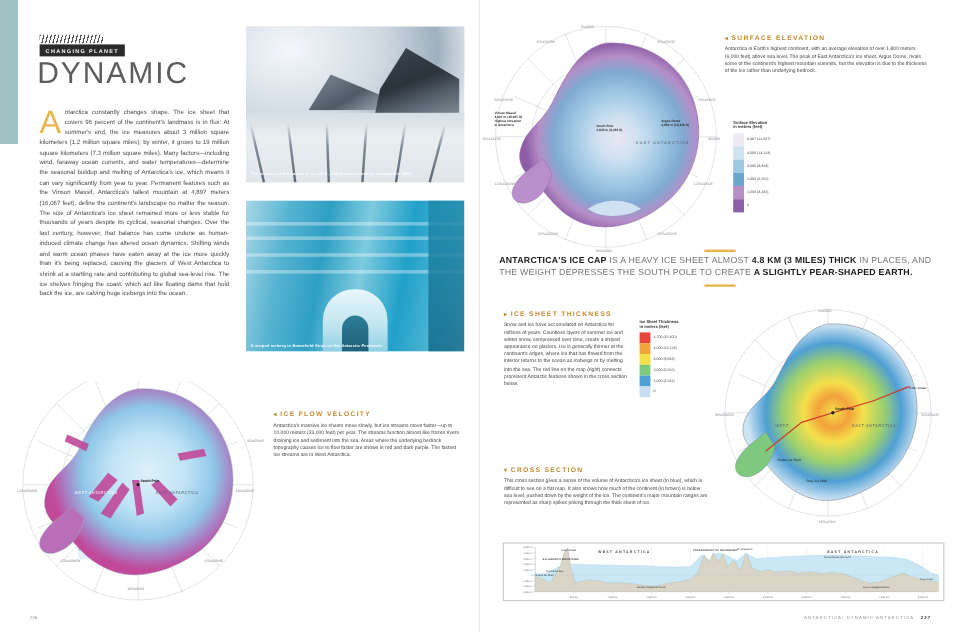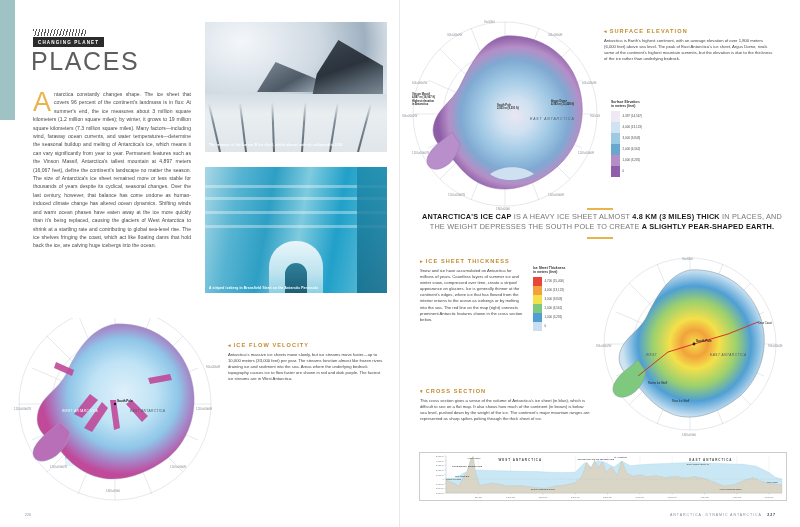--- a/index.html
+++ b/index.html
@@ -135,21 +135,21 @@
     font-size: 3.4px; color: #333; line-height: 4.4px; font-weight: bold;
     margin-bottom: 2px;
   }
   .legend-row { display: flex; align-items: center; height: 11px; }
   .legend-swatch { width: 9px; height: 11px; }
   .legend-label { font-size: 3px; color: #4a4a4a; margin-left: 2.5px; white-space: nowrap; }
 
   
   .pullquote {
     position: absolute; left: 416px; top: 212px; width: 372px;
-    text-align: center; font-size: 7.3px; line-height: 10px;
+    font-size: 7.3px; line-height: 10px;
     color: #777; letter-spacing: .2px;
   }
   .pullquote b { color: #1a1a1a; }
   .pq-rule {
     position: absolute; width: 26px; height: 1.6px; background: #e8b54b; left: 587px;
   }
 
   
   .xs-frame {
     position: absolute; left: 419px; top: 452px; width: 368px; height: 49px;
@@ -170,21 +170,21 @@
 <body>
 
 <div class="page">
 
   <div class="teal-bar"></div>
   <div class="gutter-line"></div>
 
   <div class="kicker-rule"></div>
   <div class="kicker">CHANGING PLANET</div>
   <div class="title">
-    <div>PLACES</div>
+    <div>DYNAMIC</div>
   </div>
 
   <div class="bodycopy">
     <span class="dropcap">A</span><span>ntarctica constantly changes shape. The ice sheet that covers 96 percent of the continent's landmass is in flux: At summer's end, the ice measures about 3 million square kilometers (1.2 million square miles); by winter, it grows to 19 million square kilometers (7.3 million square miles). Many factors—including wind, faraway ocean currents, and water temperatures—determine the seasonal buildup and melting of Antarctica's ice, which means it can vary significantly from year to year. Permanent features such as the Vinson Massif, Antarctica's tallest mountain at 4,897 meters (16,067 feet), define the continent's landscape no matter the season. The size of Antarctica's ice sheet remained more or less stable for thousands of years despite its cyclical, seasonal changes. Over the last century, however, that balance has come undone as human-induced climate change has altered ocean dynamics. Shifting winds and warm ocean phases have eaten away at the ice more quickly than it's being replaced, causing the glaciers of West Antarctica to shrink at a startling rate and contributing to global sea-level rise. The ice shelves fringing the coast, which act like floating dams that hold back the ice, are calving huge icebergs into the ocean.</span>
   </div>
 
   <div class="photo photo1">
     <div class="ph1-sky"></div>
     <div class="ph1-peak2"></div>
     <div class="ph1-peak"></div>

